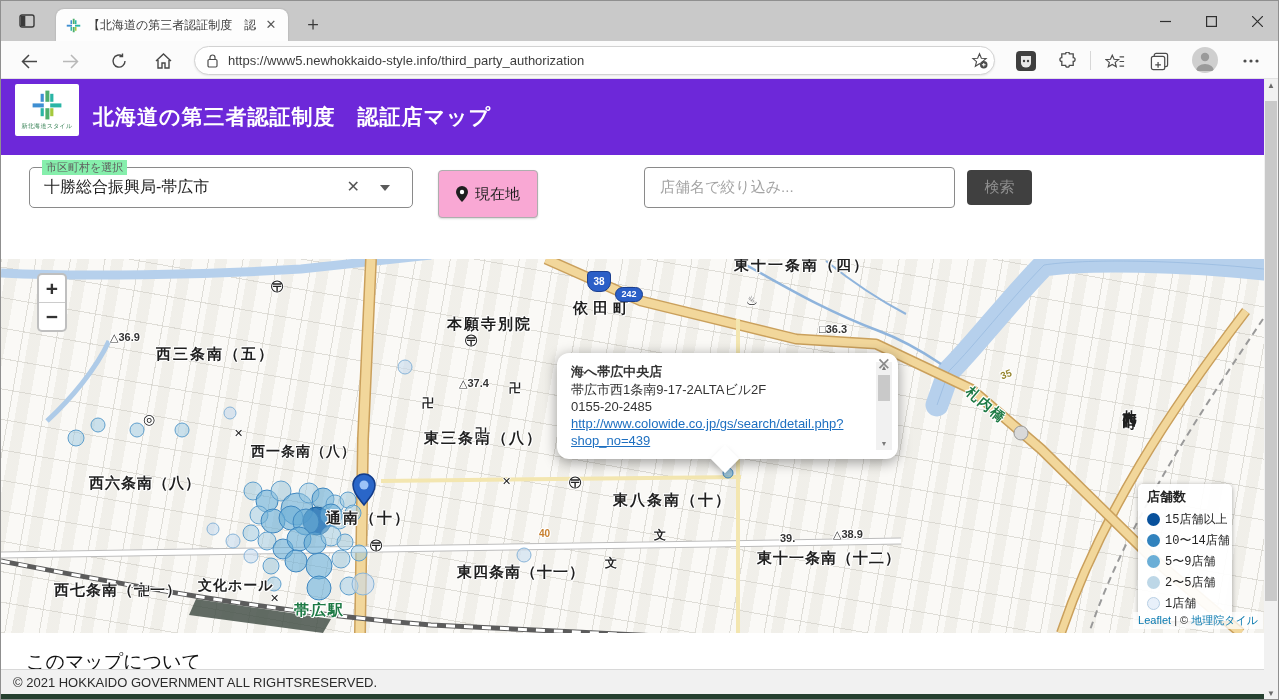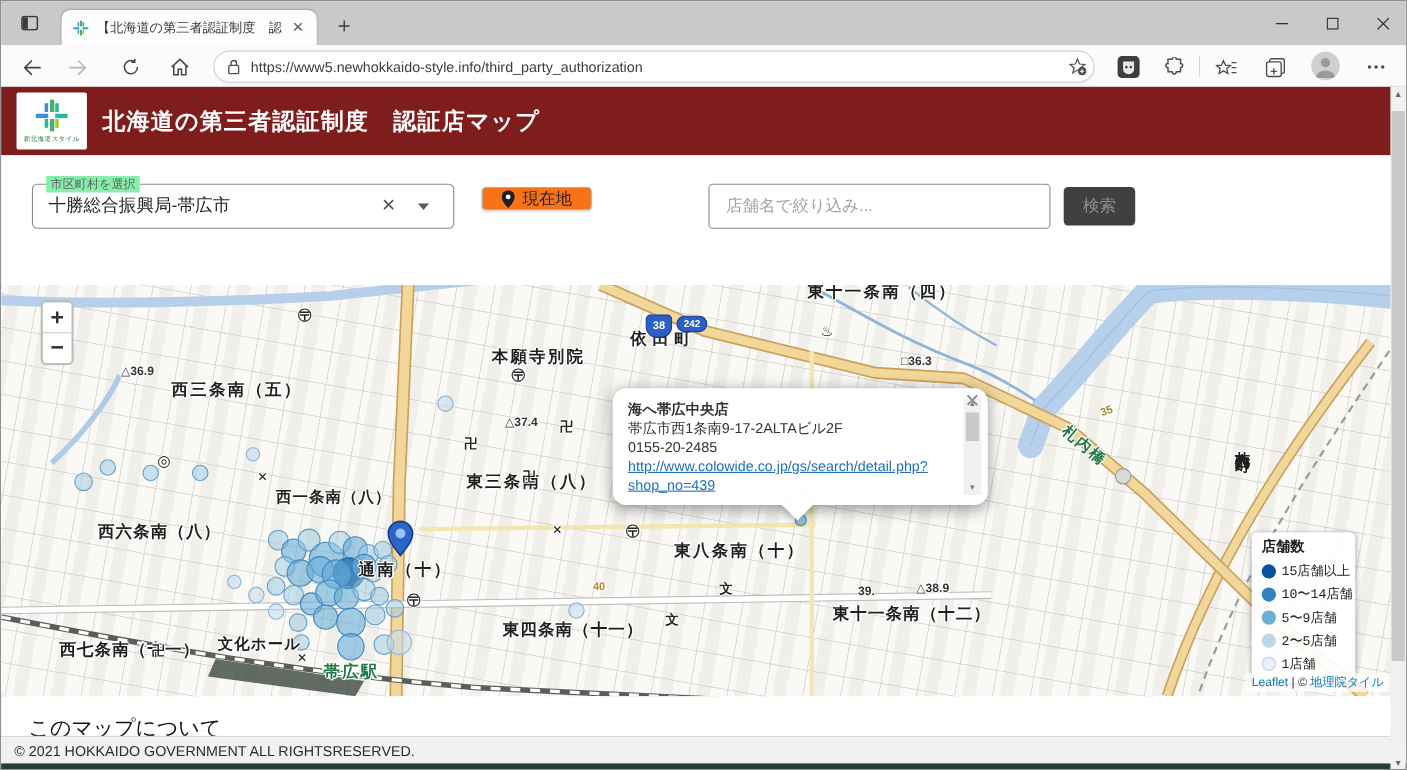--- a/index.html
+++ b/index.html
@@ -16,48 +16,48 @@
   .wincontrols{position:absolute;right:0;top:0;height:40px;display:flex;}
   .winbtn{width:46px;height:40px;display:flex;align-items:center;justify-content:center;color:#2f2f2f;}
   .navbar{position:absolute;left:0;top:40px;width:1279px;height:38px;background:#fbfbfb;border-bottom:1px solid #e2e2e2;}
   .navicon{position:absolute;top:46px;width:28px;height:28px;display:flex;align-items:center;justify-content:center;}
   .pill{position:absolute;left:193px;top:45px;width:801px;height:29px;background:#fff;border:1px solid #d2d2d2;border-radius:15px;box-shadow:0 1px 2px rgba(0,0,0,.08);display:flex;align-items:center;padding:0 6px 0 12px;}
   .url{font-size:13px;color:#3d3d3d;margin-left:10px;white-space:nowrap;flex:1;}
   .avatar{position:absolute;left:1191px;top:46px;width:26px;height:26px;border-radius:50%;background:#cfcfcf;overflow:hidden;}
   .divider{position:absolute;left:1089px;top:50px;width:1px;height:19px;background:#d7d7d7;}
 
   
-  .site-header{position:absolute;left:0;top:78px;width:1265px;height:62px;background:#7f1d1d;display:flex;align-items:center;}
+  .site-header{position:absolute;left:0;top:78px;width:1265px;height:76px;background:#6d28d9;display:flex;align-items:center;}
   .logo-box{position:absolute;left:14px;top:5px;width:64px;height:52px;background:#fff;border-radius:2px;display:flex;flex-direction:column;align-items:center;justify-content:center;}
   .logo-text{font-size:6px;color:#2f7d4f;letter-spacing:.3px;margin-top:1px;}
   .site-title{margin-left:92px;color:#fff;font-size:21px;font-weight:600;letter-spacing:1px;}
 
   
   .select-field{position:absolute;left:28px;top:166px;width:384px;height:41px;border:1px solid #8a8a8a;border-radius:5px;background:#fff;}
   .select-label{position:absolute;left:12px;top:-8px;background:#86efac;padding:0 4px;font-size:11px;color:#5f5f5f;}
   .select-value{position:absolute;left:14px;top:9px;font-size:16px;color:#1f1f1f;}
   .select-clear{position:absolute;right:52px;top:9px;font-size:16px;color:#555;cursor:pointer;}
   .select-caret{position:absolute;right:22px;top:17px;width:0;height:0;border-left:5px solid transparent;border-right:5px solid transparent;border-top:6px solid #5a5a5a;}
-  .locate-btn{position:absolute;left:437px;top:169px;width:100px;height:21px;background:#f97316;border:1px solid #aeaeae;border-radius:4px;box-shadow:0 1px 2px rgba(0,0,0,.15);display:flex;align-items:center;justify-content:center;gap:7px;font-size:15px;color:#1f1f1f;}
+  .locate-btn{position:absolute;left:437px;top:169px;width:100px;height:48px;background:#f9a8d4;border:1px solid #aeaeae;border-radius:4px;box-shadow:0 1px 2px rgba(0,0,0,.15);display:flex;align-items:center;justify-content:center;gap:7px;font-size:15px;color:#1f1f1f;}
   .search-input{position:absolute;left:643px;top:166px;width:311px;height:41px;border:1px solid #8a8a8a;border-radius:4px;background:#fff;display:flex;align-items:center;padding-left:15px;}
   .search-input span{font-size:15px;color:#a3a3a3;}
   .search-btn{position:absolute;left:966px;top:169px;width:65px;height:35px;background:#404040;border:none;border-radius:4px;font-size:15px;color:#8f8f8f;}
 
   
   .map{position:absolute;left:0;top:258px;width:1265px;height:374px;overflow:hidden;background-color:#faf9f6;
     background-image:
       repeating-linear-gradient(100deg, rgba(205,203,195,.6) 0 1px, transparent 1px 34px),
       repeating-linear-gradient(10deg, rgba(205,203,195,.6) 0 1px, transparent 1px 30px),
       repeating-linear-gradient(100deg, transparent 0 7px, rgba(226,224,215,.4) 7px 19px, transparent 19px 34px);}
   .geo,.marker-layer{position:absolute;left:0;top:0;width:1265px;height:374px;}
   .mlabel{position:absolute;white-space:nowrap;color:#1f1f1f;font-weight:600;
     text-shadow:1px 0 0 #fff,-1px 0 0 #fff,0 1px 0 #fff,0 -1px 0 #fff,1px 1px 0 #fff,-1px -1px 0 #fff;transform-origin:left top;}
   .msym{position:absolute;color:#222;font-weight:600;text-shadow:1px 0 0 #fff,-1px 0 0 #fff,0 1px 0 #fff,0 -1px 0 #fff;}
   .shield{position:absolute;background:#2b5fc7;color:#fff;text-align:center;font-weight:700;border:1px solid #1b3f8f;}
-  .shield.triangle{width:24px;height:21px;font-size:10px;line-height:19px;border-radius:4px 4px 10px 10px;margin-top:15px;}
+  .shield.triangle{width:24px;height:21px;font-size:10px;line-height:19px;border-radius:4px 4px 10px 10px;}
   .shield.oval{width:28px;height:15px;font-size:9px;line-height:13px;border-radius:8px;}
   .zoomctrl{position:absolute;left:36px;top:14px;width:30px;height:59px;background:#fff;border:2px solid rgba(0,0,0,.25);border-radius:5px;}
   .zoomctrl .zb{width:100%;height:28px;text-align:center;font-size:21px;font-weight:700;color:#333;line-height:27px;cursor:pointer;}
   .zoomctrl .zb:first-child{border-bottom:1px solid #ccc;}
 
   .popup{position:absolute;left:556px;top:94px;width:341px;height:106px;background:#fff;border-radius:12px;box-shadow:0 3px 14px rgba(0,0,0,.4);}
   .popup-tip{position:absolute;left:158px;top:96px;width:20px;height:20px;background:#fff;transform:rotate(45deg);box-shadow:3px 3px 6px rgba(0,0,0,.18);}
   .popup-body{position:absolute;left:14px;top:10px;width:292px;font-size:13px;color:#333;line-height:17px;}
   .p-title{font-weight:700;margin-bottom:1px;}
   .p-link{color:#1d6fc0;text-decoration:underline;cursor:pointer;}

